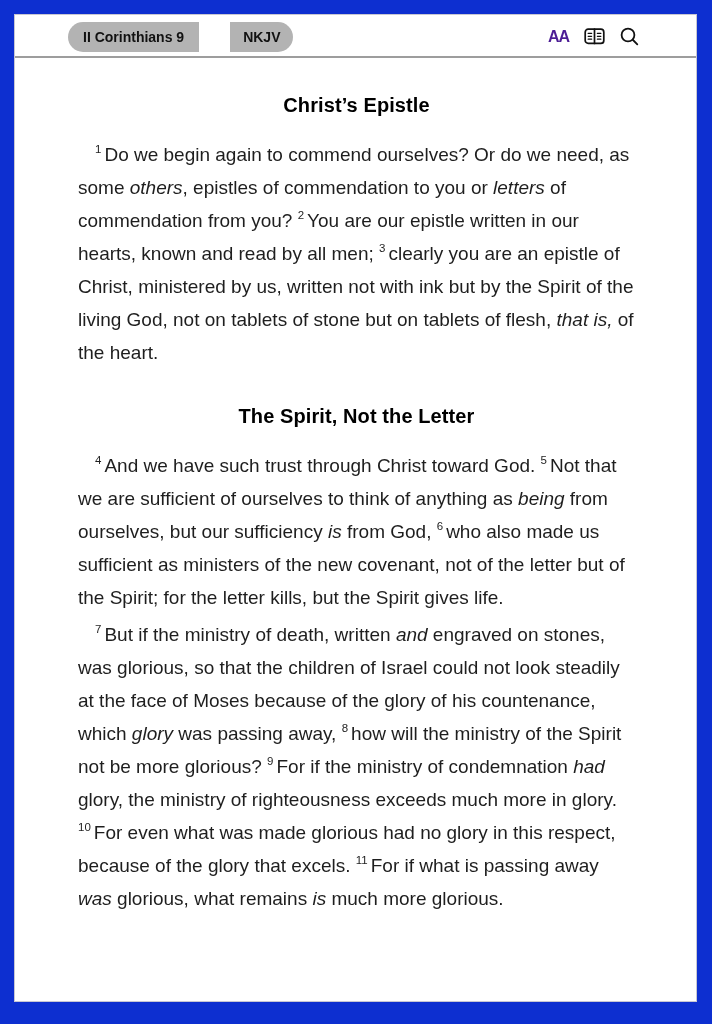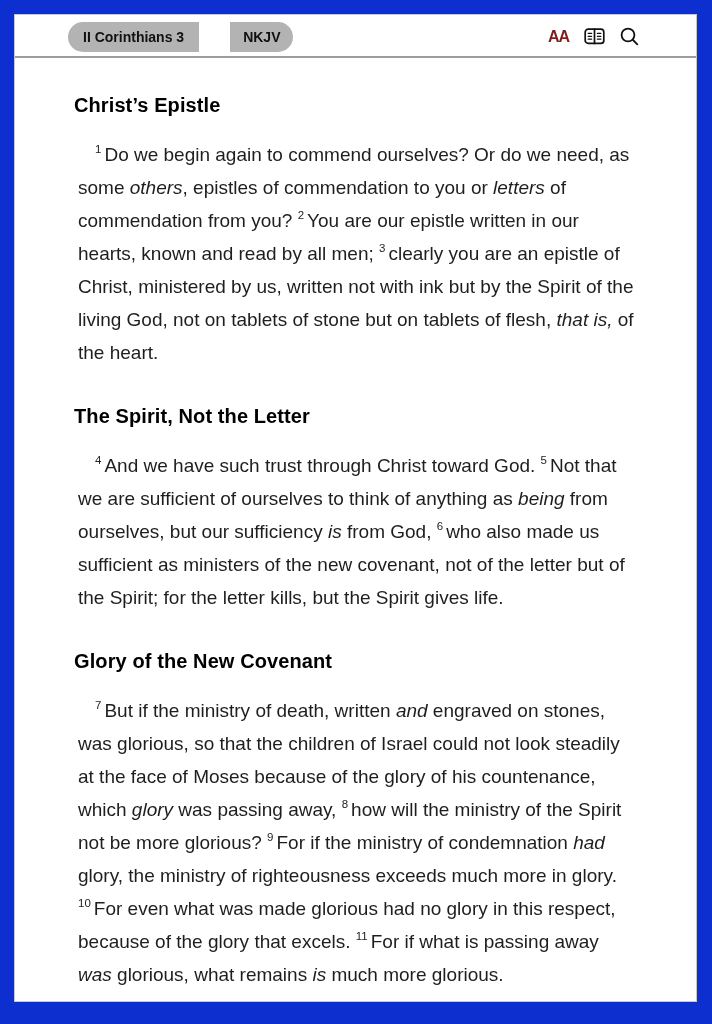--- a/index.html
+++ b/index.html
@@ -32,26 +32,26 @@
   .seg-left { border-radius: 15px 0 0 15px; padding: 0 15px; }
   .seg-right { border-radius: 0 15px 15px 0; padding: 0 13px; margin-left: 29px; }
   .actions { display: flex; align-items: center; gap: 15px; }
   .icon-btn {
     background: none; border: none; padding: 0; cursor: pointer;
     display: flex; align-items: center; justify-content: center;
     color: #111111;
   }
   .aa-label {
     font-family: "Liberation Sans", sans-serif;
-    font-weight: 700; font-size: 16px; letter-spacing: -1px; color: #7f1d1d;
+    font-weight: 700; font-size: 16px; letter-spacing: -1px; color: #4c1d95;
   }
   .chapter-content { padding: 0 57px 0 59px; }
   .section-heading {
     font-size: 20px; font-weight: 700; color: #000000;
-    margin: 36px 0 21px 0; letter-spacing: 0.1px;
+    margin: 36px 0 21px 0; letter-spacing: 0.1px; text-align: center;
   }
   .verse-paragraph {
     font-size: 19px; line-height: 33px; color: #1e1e1e;
     margin: 4px; text-indent: 17px;
     font-weight: 400;
   }
   .verse-paragraph em { font-style: italic; }
   .vnum {
     font-size: 11.5px; line-height: 0;
     position: relative; top: -1px; vertical-align: super;
@@ -59,21 +59,21 @@
     color: #1e1e1e;
   }
 </style>
 </head>
 <body style="background: rgb(13, 47, 208);">
 
 <div class="page">
 
   <header class="reader-header">
     <div class="pill">
-      <button class="seg seg-left">II Corinthians 3</button>
+      <button class="seg seg-left">II Corinthians 9</button>
       <button class="seg seg-right">NKJV</button>
     </div>
 
     <div class="actions">
       <button class="icon-btn">
         <span class="aa-label">AA</span>
       </button>
       <button class="icon-btn">
         <span style="display:flex;">
           <svg width="21" height="17" viewBox="0 0 21 17" fill="none" stroke="#111" stroke-width="1.7" stroke-linecap="round">
@@ -97,17 +97,16 @@
         </span>
       </button>
     </div>
   </header>
 
   <main class="chapter-content" id="content">
       <h2 class="section-heading">Christ’s Epistle</h2>
       <p class="verse-paragraph"><sup class="vnum">1</sup><span>Do we begin again to commend ourselves? Or do we need, as some </span><em>others</em><span>, epistles of commendation to you or </span><em>letters</em><span> of commendation from you? </span><sup class="vnum">2</sup><span>You are our epistle written in our hearts, known and read by all men; </span><sup class="vnum">3</sup><span>clearly you are an epistle of Christ, ministered by us, written not with ink but by the Spirit of the living God, not on tablets of stone but on tablets of flesh, </span><em>that is,</em><span> of the heart.</span></p>
       <h2 class="section-heading">The Spirit, Not the Letter</h2>
       <p class="verse-paragraph"><sup class="vnum">4</sup><span>And we have such trust through Christ toward God. </span><sup class="vnum">5</sup><span>Not that we are sufficient of ourselves to think of anything as </span><em>being</em><span> from ourselves, but our sufficiency </span><em>is</em><span> from God, </span><sup class="vnum">6</sup><span>who also made us sufficient as ministers of the new covenant, not of the letter but of the Spirit; for the letter kills, but the Spirit gives life.</span></p>
-      <h2 class="section-heading">Glory of the New Covenant</h2>
       <p class="verse-paragraph"><sup class="vnum">7</sup><span>But if the ministry of death, written </span><em>and</em><span> engraved on stones, was glorious, so that the children of Israel could not look steadily at the face of Moses because of the glory of his countenance, which </span><em>glory</em><span> was passing away, </span><sup class="vnum">8</sup><span>how will the ministry of the Spirit not be more glorious? </span><sup class="vnum">9</sup><span>For if the ministry of condemnation </span><em>had</em><span> glory, the ministry of righteousness exceeds much more in glory. </span><sup class="vnum">10</sup><span>For even what was made glorious had no glory in this respect, because of the glory that excels. </span><sup class="vnum">11</sup><span>For if what is passing away </span><em>was</em><span> glorious, what remains </span><em>is</em><span> much more glorious.</span></p>
     </main>
 
 </div>
 
 </body></html>

